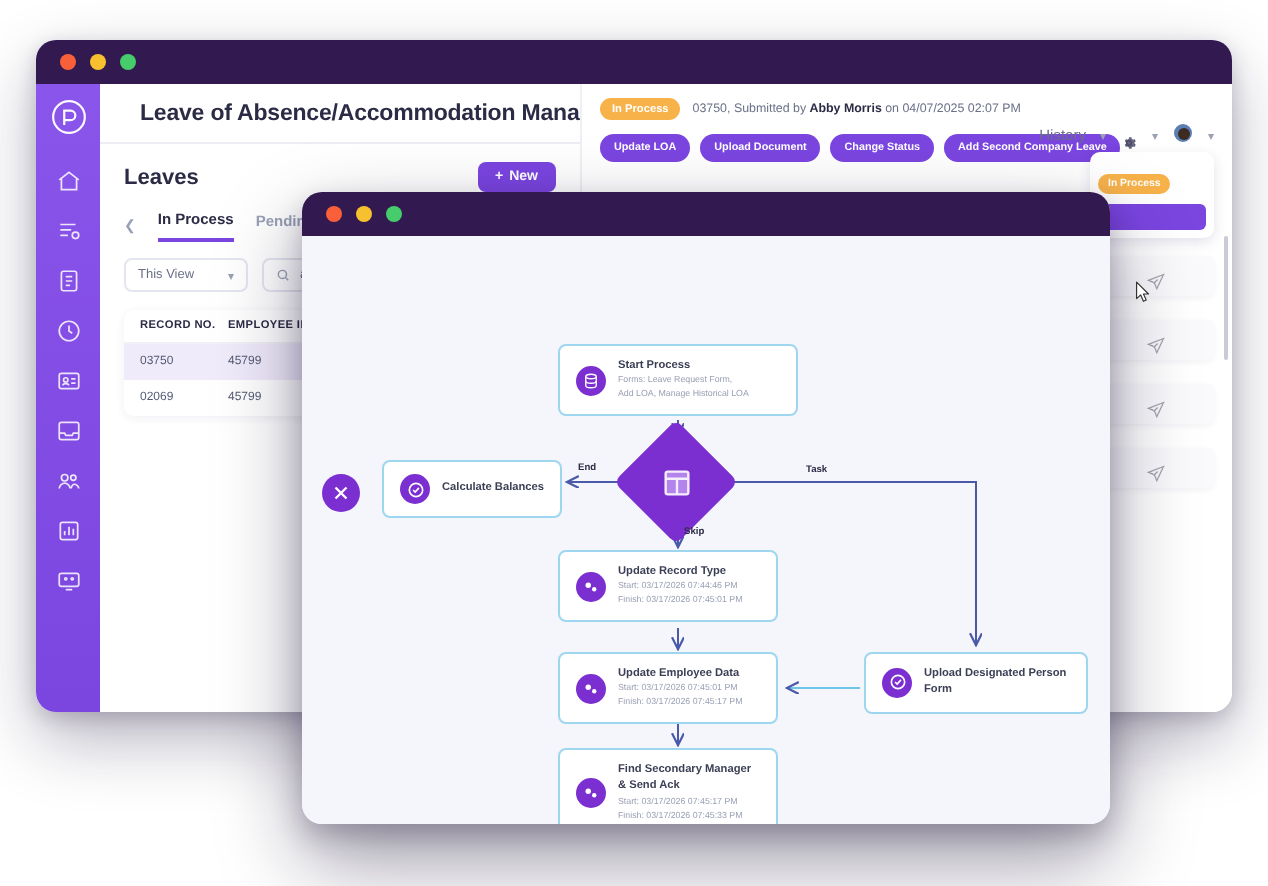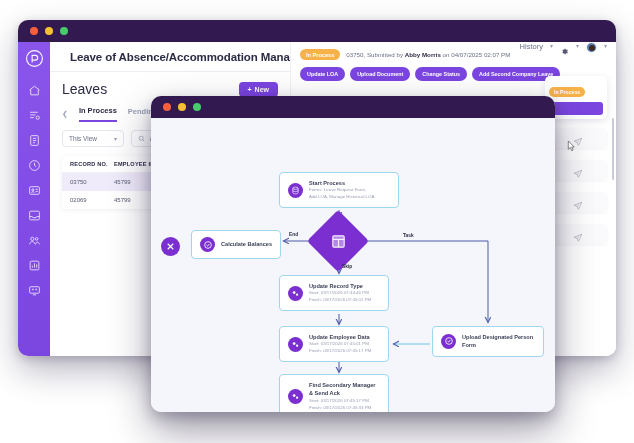--- a/index.html
+++ b/index.html
@@ -44,21 +44,21 @@
   .left-pane { width: 240px; flex: 0 0 240px; background: #ffffff; display:flex; flex-direction:column; }
   .topbar {
     height: 30px; background: #fff; display: flex; align-items: center; gap: 10px;
     padding: 0 10px; border-bottom: 1px solid #eceef4;
   }
   .burger { width: 12px; display:flex; flex-direction:column; gap:2.5px; }
   .burger i { display:block; height:1.5px; background:#4a4a68; border-radius:1px; }
   .page-title { font-size: 11.5px; font-weight: 700; color: #2b2b45; letter-spacing: -.1px; white-space: nowrap; }
 
   .pane-head { display:flex; align-items:center; justify-content:space-between; padding: 9px 12px 4px 12px; }
-  .pane-title { font-size: 14px; font-weight: 400; color: #2b2b45; }
+  .pane-title { font-size: 11px; font-weight: 700; color: #2b2b45; }
   .btn-new {
     background: #7b45e0; color: #fff; border: none; border-radius: 4px;
     font-size: 7px; font-weight: 600; padding: 4px 9px; display:flex; align-items:center; gap:3px;
     font-family: "Liberation Sans", sans-serif; cursor: pointer;
   }
   .tabs { display:flex; align-items:center; gap: 11px; padding: 5px 12px 0 12px; }
   .chev-left { font-size: 7px; color: #9aa0b5; }
   .tab { font-size: 7.5px; color: #9aa0b5; font-weight: 600; padding-bottom: 5px; white-space: nowrap; }
   .tab.active { color: #2b2b45; border-bottom: 2px solid #7b45e0; }
 
@@ -88,21 +88,21 @@
   }
   .detail-meta { font-size: 6.2px; color:#6a7087; white-space: nowrap; }
   .detail-meta b { color:#2b2b45; }
   .act-row { display:flex; gap:5px; padding: 7px 9px 0 9px; flex-wrap: nowrap; }
   .act-btn {
     background:#7b45e0; color:#fff; font-size:5.4px; font-weight:600; border:none;
     border-radius:9px; padding: 4px 7px; white-space:nowrap; font-family:"Liberation Sans",sans-serif;
     cursor:pointer;
   }
 
-  .hdr-right { position:absolute; right:0; top:0; height:30px; display:flex; align-items:flex-start; gap:7px; padding-right:9px; }
+  .hdr-right { position:absolute; right:0; top:0; height:30px; display:flex; align-items:flex-end; gap:7px; padding-right:9px; }
   .hdr-right .lbl { font-size:7.5px; color:#6a7087; }
   .caret { font-size:6px; color:#9aa0b5; }
   .gear { width:9px; height:9px; }
   .avatar { width:11px; height:11px; border-radius:50%; background:#5b7fb5; border:1px solid #fff; position:relative; overflow:hidden; }
   .avatar::after { content:""; position:absolute; left:2.5px; top:2px; width:6px; height:6px; border-radius:50%; background:#3d2b22; }
 
   
   .msg-list { position:absolute; right:9px; top:86px; display:flex; flex-direction:column; gap:12px; }
   .msg-card {
     width: 58px; height: 20px; background:#fafafc; border-radius:4px;

